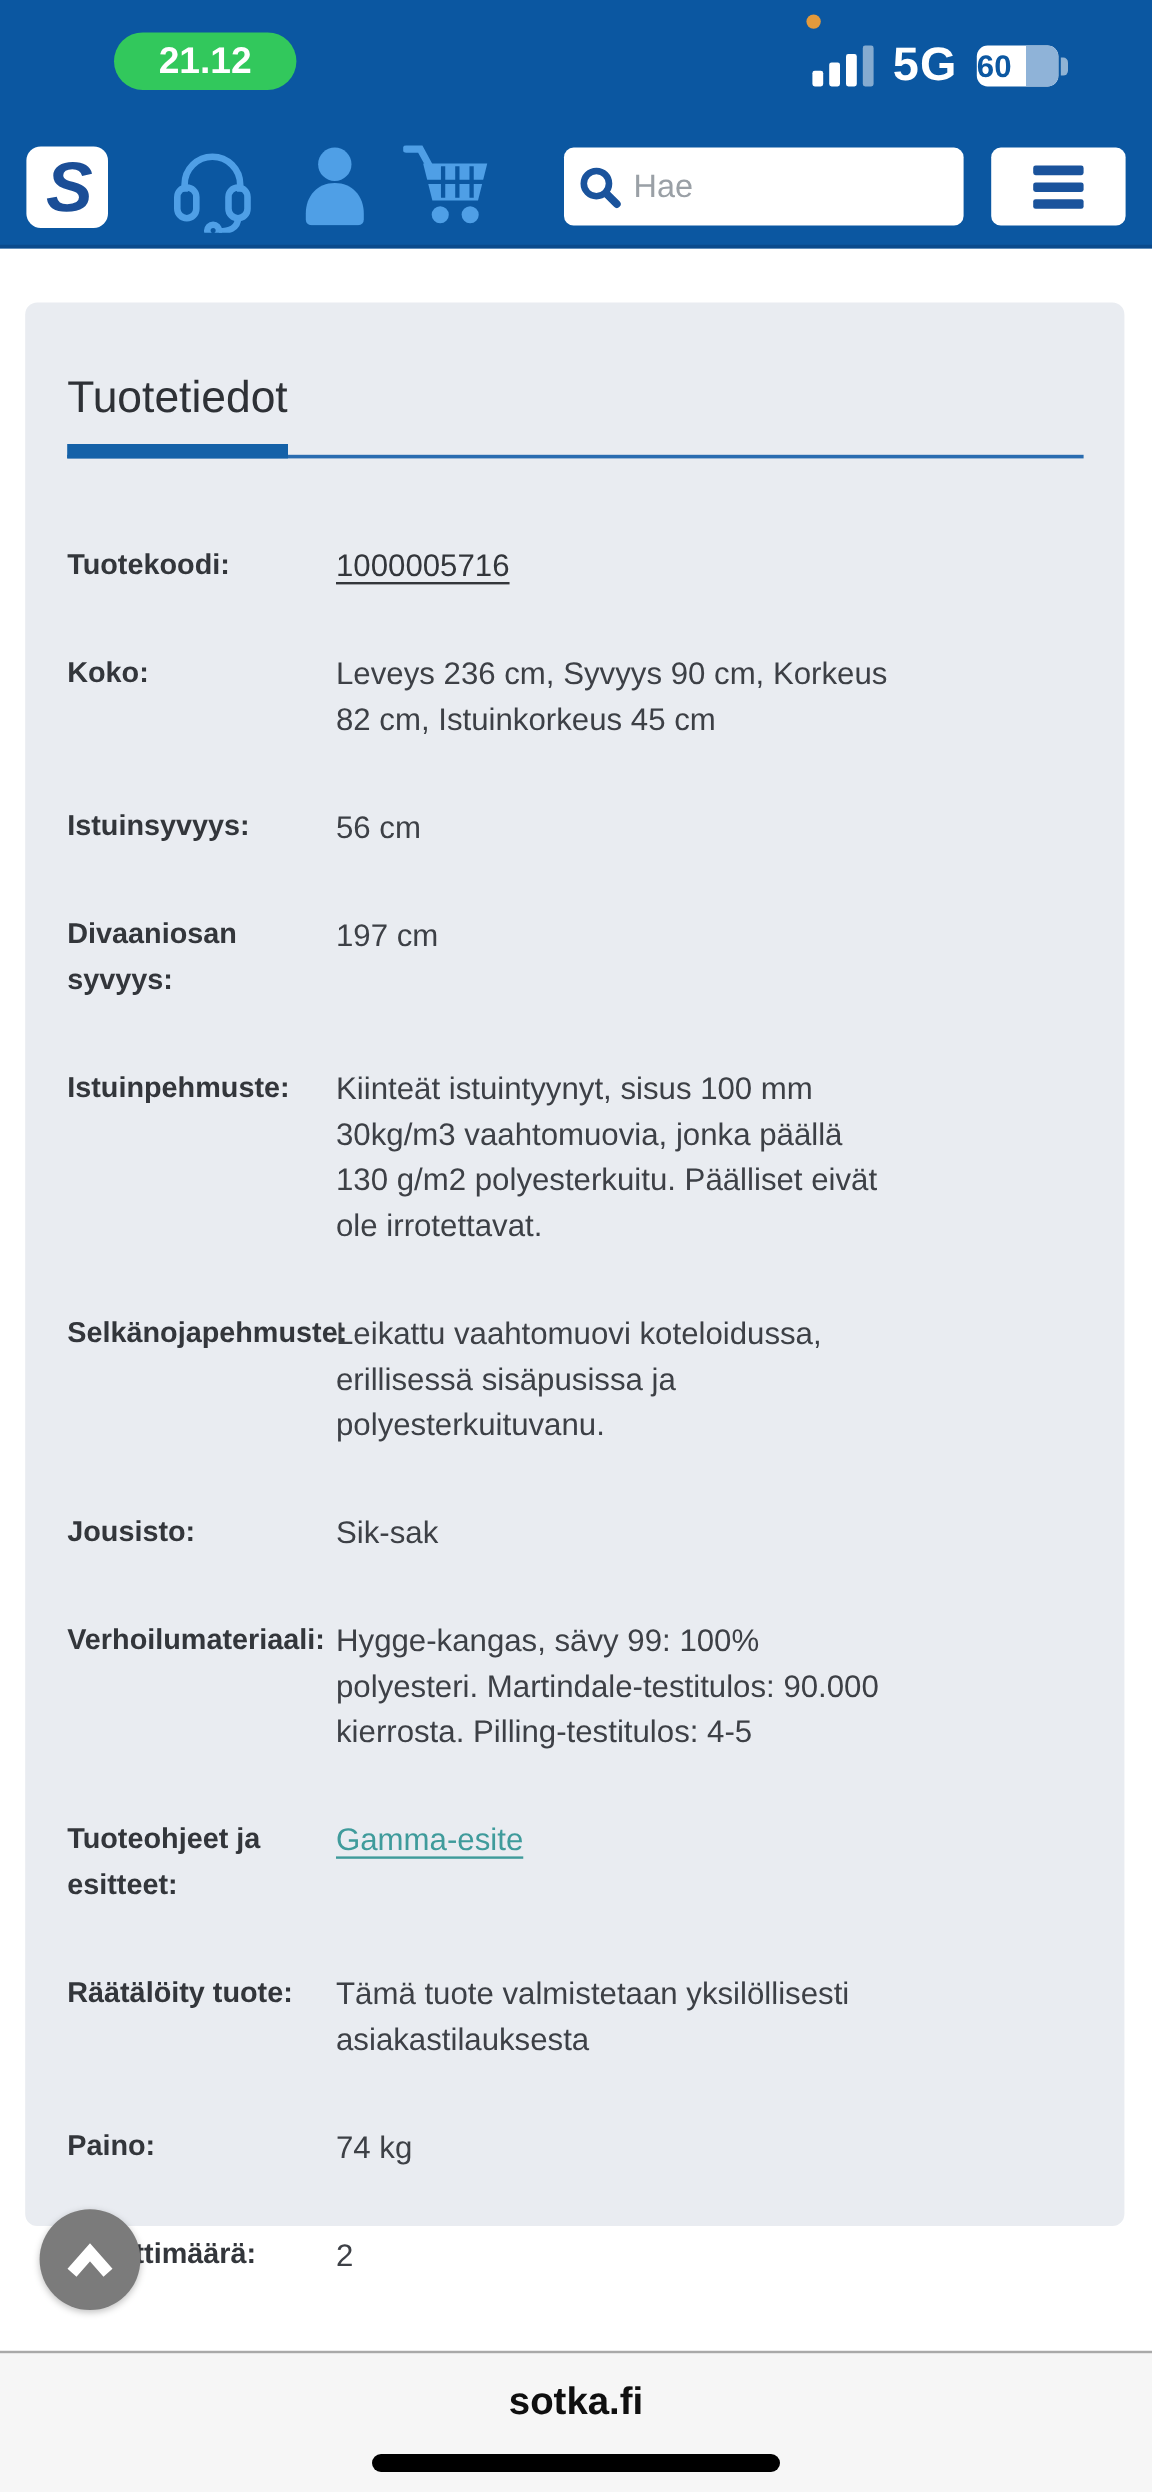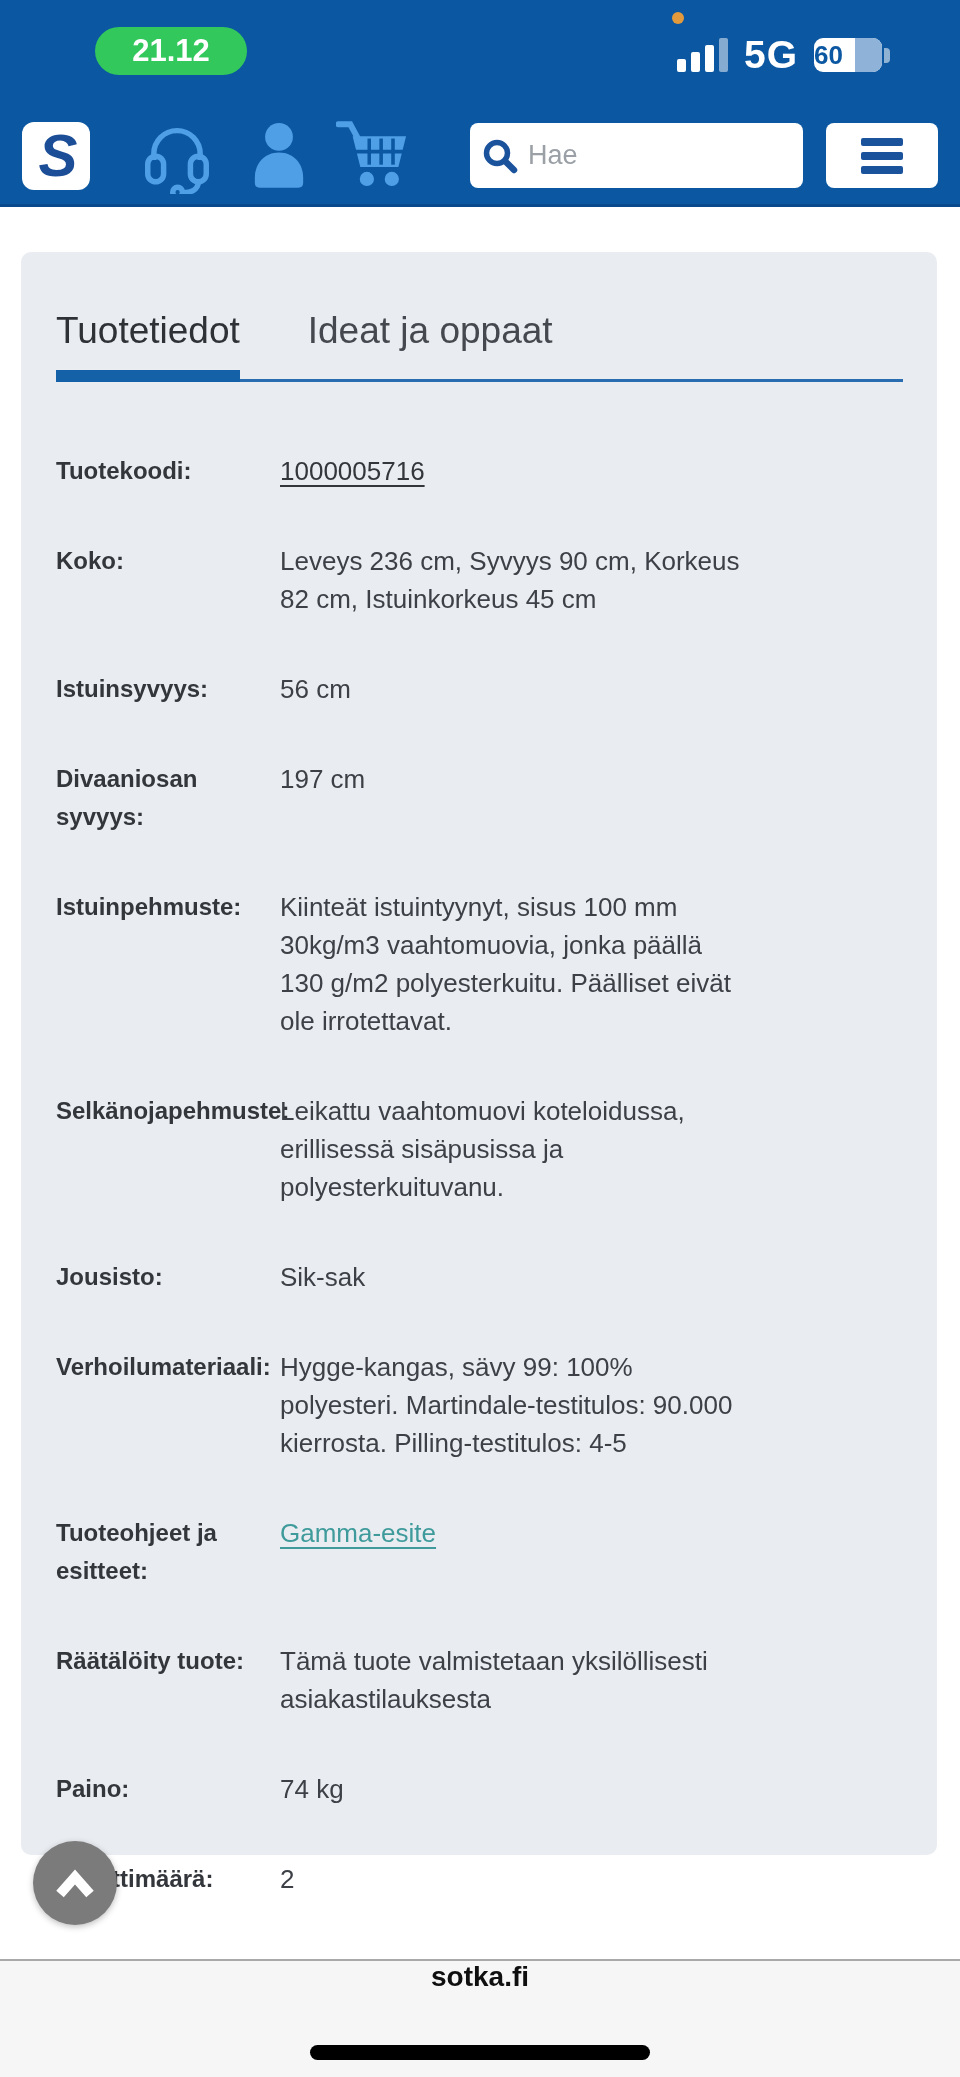--- a/index.html
+++ b/index.html
@@ -58,21 +58,21 @@
   .search-input{border:none;outline:none;flex:1;min-width:0;font-size:27px;color:#555;
     background:transparent;font-family:inherit}
   .search-input::placeholder{color:#9aa0a6}
   .menu-btn{position:absolute;left:826px;top:123px;width:112px;height:65px;background:#fff;
     border:none;border-radius:8px;display:flex;flex-direction:column;align-items:center;
     justify-content:center;gap:6px;cursor:pointer}
   .menu-btn span{width:42px;height:8px;border-radius:2px;background:var(--navy);display:block}
   
   .card{position:absolute;left:21px;top:252px;width:916px;height:1603px;
     background:var(--card-bg);border-radius:10px;padding:58px 34px 0 35px}
-  .tabs{display:flex;gap:68px;position:relative}
+  .tabs{display:flex;gap:54px;position:relative}
   .tabs::after{content:"";position:absolute;left:0;right:0;bottom:0;height:3px;
     background:var(--tab-underline)}
   .tab{font-size:37px;color:#45484e;padding-bottom:30px;position:relative;cursor:pointer;
     font-weight:400}
   .tab.active{color:#2e3136;font-weight:500}
   .tab.active::after{content:"";position:absolute;left:0;right:0;bottom:0;height:12px;
     background:var(--tab-indicator);z-index:1}
   .details{margin-top:70px}
   .detail-row{display:grid;grid-template-columns:224px 1fr;margin-bottom:52px}
   .detail-label{font-weight:700;font-size:24px;color:var(--text-dark);line-height:38px;
@@ -81,21 +81,21 @@
   .val-link{text-decoration:underline;text-underline-offset:5px;cursor:pointer}
   .val-link.dark-link{color:var(--text-dark)}
   .val-link.teal-link{color:var(--teal)}
   
   .scroll-top{position:absolute;left:33px;top:1841px;width:84px;height:84px;border-radius:50%;
     background:var(--button-gray);border:none;display:flex;align-items:center;
     justify-content:center;cursor:pointer;box-shadow:0 2px 6px rgba(0,0,0,.25)}
   
   .browser-bar{position:absolute;left:0;top:1959px;width:960px;height:118px;
     background:var(--footer-bg);border-top:2px solid #a9a9a9}
-  .url{text-align:center;font-size:28px;font-weight:600;color:#0f0f0f;
+  .url{text-align:center;margin-top:22px;font-size:32px;font-weight:600;color:#0f0f0f;
     cursor:pointer}
   .home-indicator{position:absolute;left:310px;top:84px;width:340px;height:15px;
     border-radius:8px;background:#000;cursor:grab}
 </style>
 </head>
 <body>
 
 <header class="app-header">
   <button class="time-pill">
     <span>21.12</span>
@@ -167,21 +167,20 @@
   <button class="menu-btn">
     <span></span>
       <span></span>
       <span></span>
   </button>
 </header>
 
 <section class="card">
   <div class="tabs">
     <div class="tab active">Tuotetiedot</div>
-    <div class="tab">Ideat ja oppaat</div>
   </div>
   <div class="details">
       <div class="detail-row">
         <div class="detail-label">Tuotekoodi:</div>
         <div class="detail-value"><a href="#" class="val-link dark-link">1000005716</a></div>
       </div>
       <div class="detail-row">
         <div class="detail-label">Koko:</div>
         <div class="detail-value">Leveys 236 cm, Syvyys 90 cm, Korkeus 82 cm, Istuinkorkeus 45 cm</div>
       </div>

